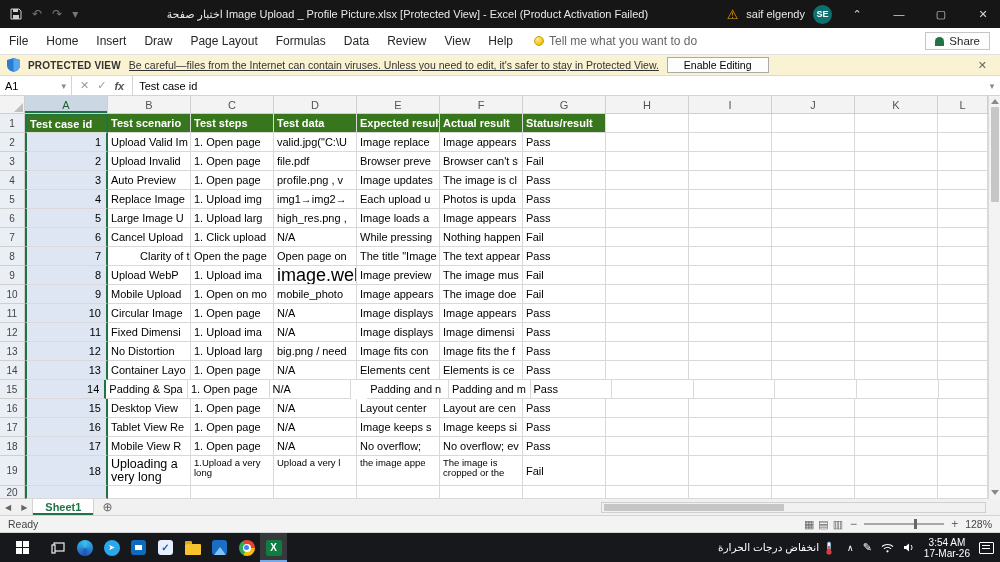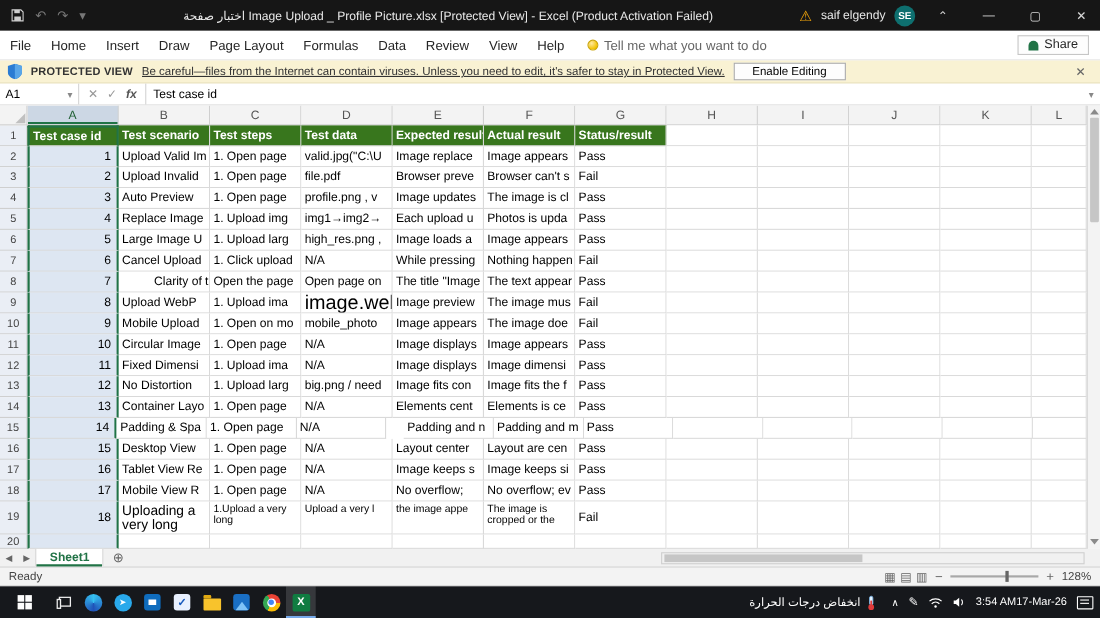--- a/index.html
+++ b/index.html
@@ -99,21 +99,21 @@
   .photos-c:after { content:""; position:absolute; bottom:0; left:2px; border-left:6px solid transparent; border-right:6px solid transparent; border-bottom:8px solid #7fc3f7; }
   .chrome-c { width:16px; height:16px; border-radius:50%; background:conic-gradient(from -30deg, #ea4335 0 33%, #fbbc05 0 66%, #34a853 0 100%); position:relative; }
   .chrome-c:before { content:""; position:absolute; left:4px; top:4px; width:8px; height:8px; border-radius:50%; background:#fff; }
   .chrome-c:after { content:""; position:absolute; left:5.5px; top:5.5px; width:5px; height:5px; border-radius:50%; background:#4286f5; }
   .excel-c { width:16px; height:16px; border-radius:2px; background:#107c41; color:#fff; font-weight:bold; font-size:10px; display:flex; align-items:center; justify-content:center; }
   .tb-spacer { flex:1; }
   .tray { display:flex; align-items:center; gap:9px; padding-right:6px; font-size:10.5px; }
   .weather { display:flex; align-items:flex-start; gap:5px; direction:rtl; padding:0 4px; }
   .chev { font-size:9px; color:#fff; }
   .trayglyph { font-size:11px; color:#fff; }
-  .clock { display:flex; flex-direction:row; align-items:center; justify-content:center; font-size:10px; line-height:11px; }
+  .clock { display:flex; flex-direction:column; align-items:center; justify-content:center; font-size:10px; line-height:11px; }
   .notif { width:15px; height:12px; border:1px solid #fff; border-radius:1px; position:relative; }
   .notif:after { content:""; position:absolute; left:2px; top:2px; width:8px; height:1px; background:#fff; box-shadow:0 3px 0 #fff; }
   svg { display:block; }
 </style>
 </head>
 <body>
 
 <div class="titlebar">
   <div class="qat">
     <span>

